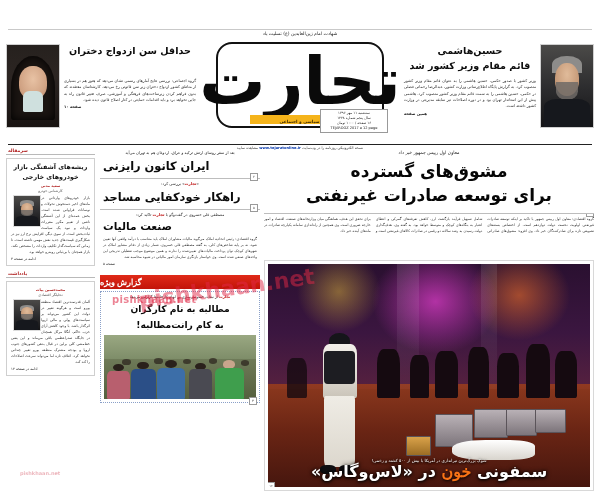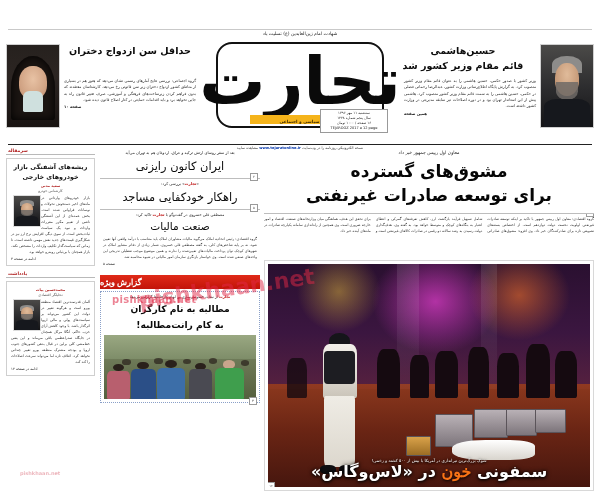--- a/index.html
+++ b/index.html
@@ -150,21 +150,21 @@
   .ta-head {
     position: absolute;
     top: 2px;
     width: 132px;
     text-align: center;
     font-size: 9.6px;
     font-weight: bold;
     color: #0c0c0c;
     line-height: 1.52;
   }
-  .top-article.right .ta-head { right: 65px; }
+  .top-article.right .ta-head { right: 58px; }
   .top-article.left  .ta-head { left: 58px; }
 
   .ta-body {
     position: absolute;
     top: 36px;
     width: 132px;
     font-size: 3.9px;
     line-height: 1.62;
     text-align: justify;
     color: #2a2a2a;
@@ -297,23 +297,23 @@
   .brief-kicker {
     font-size: 3.9px;
     color: #222;
     text-align: center;
     line-height: 1.45;
     margin-bottom: 2px;
   }
   .brief-kicker .mark { color: #c01818; font-weight: bold; }
   .brief-head {
     font-size: 11.4px;
-    font-weight: normal;
+    font-weight: bold;
     color: #0b0b0b;
-    text-align: center;
+    text-align: left;
     line-height: 1.42;
   }
   .brief-head.two { font-size: 10.6px; }
   .pagenum {
     position: absolute;
     bottom: -3.5px; right: 2px;
     width: 6px; height: 6px;
     border: 0.6px solid #9a9a9a;
     background: #fff;
     font-size: 3.4px;

